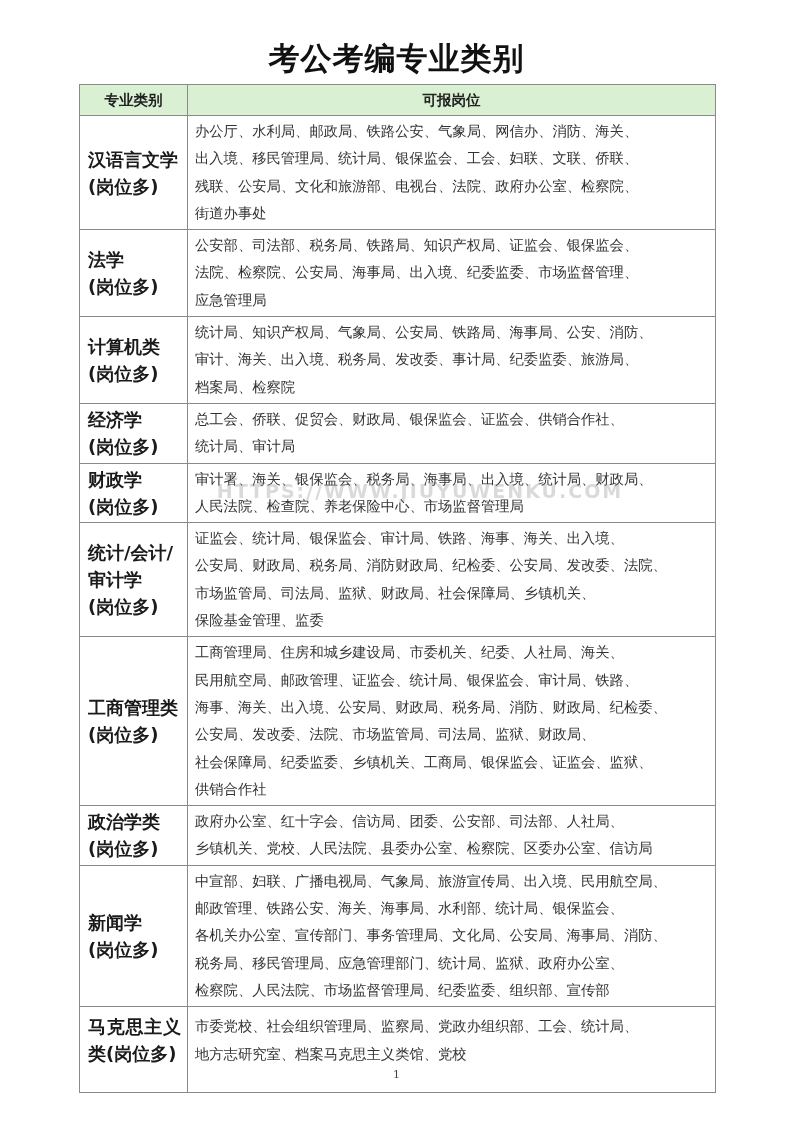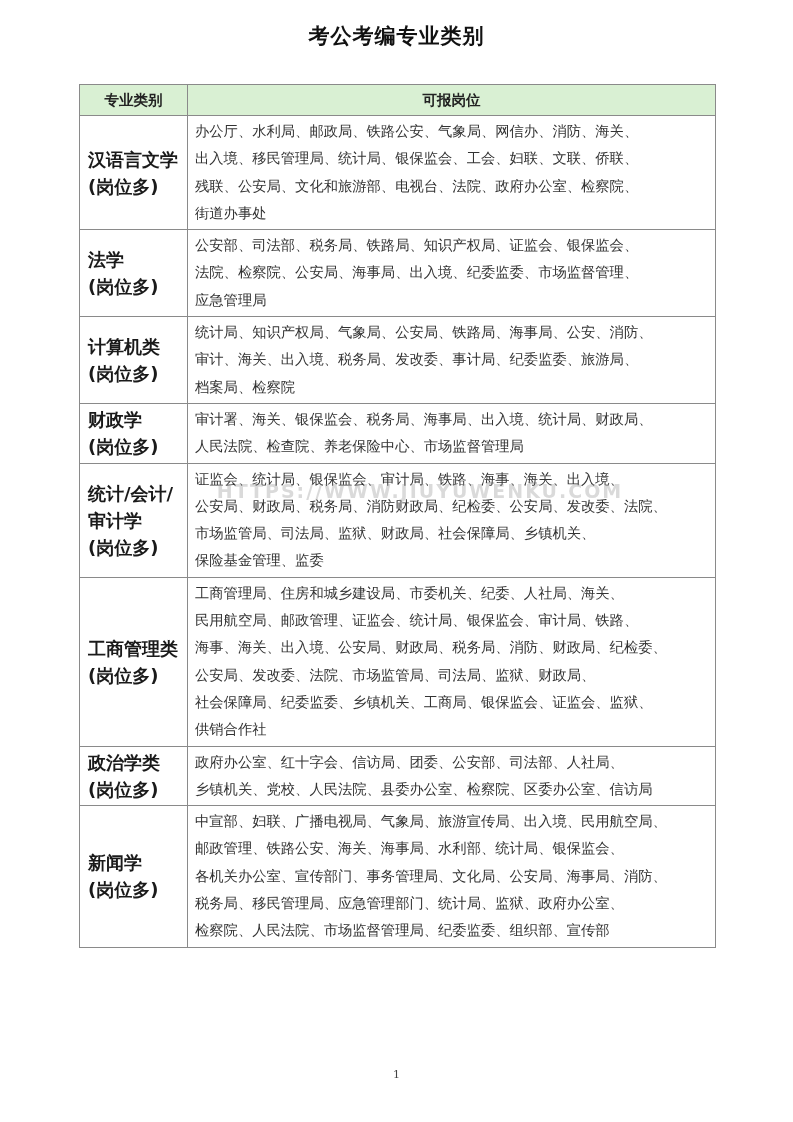--- a/index.html
+++ b/index.html
@@ -2,22 +2,22 @@
 <html><head>
 <meta charset="utf-8">
 <style>
   html, body { margin: 0; padding: 0; background: #ffffff; }
   body {
     width: 793px; height: 1122px; position: relative; overflow: hidden;
     font-family: "DejaVu Sans", "Liberation Sans", sans-serif;
     color: #1a1a1a;
   }
   .title {
-    position: absolute; left: 0; top: 22px; width: 793px;
-    text-align: center; font-size: 21px; font-weight: bold; letter-spacing: 1px;
+    position: absolute; left: 0; top: 38px; width: 793px;
+    text-align: center; font-size: 31px; font-weight: bold; letter-spacing: 1px;
     color: #111;
   }
   table.majors {
     position: absolute; left: 79px; top: 84px; width: 636px;
     border-collapse: collapse; table-layout: fixed;
     font-size: 14px;
   }
   table.majors td, table.majors th {
     border: 1.5px solid #8a8a8a;
     vertical-align: middle;
@@ -97,20 +97,30 @@
         <div>计算机类</div>
         <div>(岗位多)</div>
       </td>
       <td class="posts">
         <span class="line">统计局、知识产权局、气象局、公安局、铁路局、海事局、公安、消防、</span>
         <span class="line">审计、海关、出入境、税务局、发改委、事计局、纪委监委、旅游局、</span>
         <span class="line">档案局、检察院</span>
       </td>
     </tr>
 
+    <tr>
+      <td class="cat">
+        <div>经济学</div>
+        <div>(岗位多)</div>
+      </td>
+      <td class="posts">
+        <span class="line">总工会、侨联、促贸会、财政局、银保监会、证监会、供销合作社、</span>
+        <span class="line">统计局、审计局</span>
+      </td>
+    </tr>
 
     <tr>
       <td class="cat">
         <div>财政学</div>
         <div>(岗位多)</div>
       </td>
       <td class="posts">
         <span class="line">审计署、海关、银保监会、税务局、海事局、出入境、统计局、财政局、</span>
         <span class="line">人民法院、检查院、养老保险中心、市场监督管理局</span>
       </td>
@@ -163,20 +173,30 @@
       </td>
       <td class="posts">
         <span class="line">中宣部、妇联、广播电视局、气象局、旅游宣传局、出入境、民用航空局、</span>
         <span class="line">邮政管理、铁路公安、海关、海事局、水利部、统计局、银保监会、</span>
         <span class="line">各机关办公室、宣传部门、事务管理局、文化局、公安局、海事局、消防、</span>
         <span class="line">税务局、移民管理局、应急管理部门、统计局、监狱、政府办公室、</span>
         <span class="line">检察院、人民法院、市场监督管理局、纪委监委、组织部、宣传部</span>
       </td>
     </tr>
 
+    <tr style="height:86px;">
+      <td class="cat justify" style="vertical-align:top; padding-top:6px;">
+        <div>马克思主义</div>
+        <div style="text-align-last:left;">类(岗位多)</div>
+      </td>
+      <td class="posts" style="vertical-align:top; padding-top:6px;">
+        <span class="line">市委党校、社会组织管理局、监察局、党政办组织部、工会、统计局、</span>
+        <span class="line">地方志研究室、档案马克思主义类馆、党校</span>
+      </td>
+    </tr>
   </tbody>
 </table>
 
 <div class="watermark">
   <div class="url">HTTPS://WWW.JIUYUWENKU.COM</div>
 </div>
 
 <div class="page-no">1</div>
 
 </body></html>

